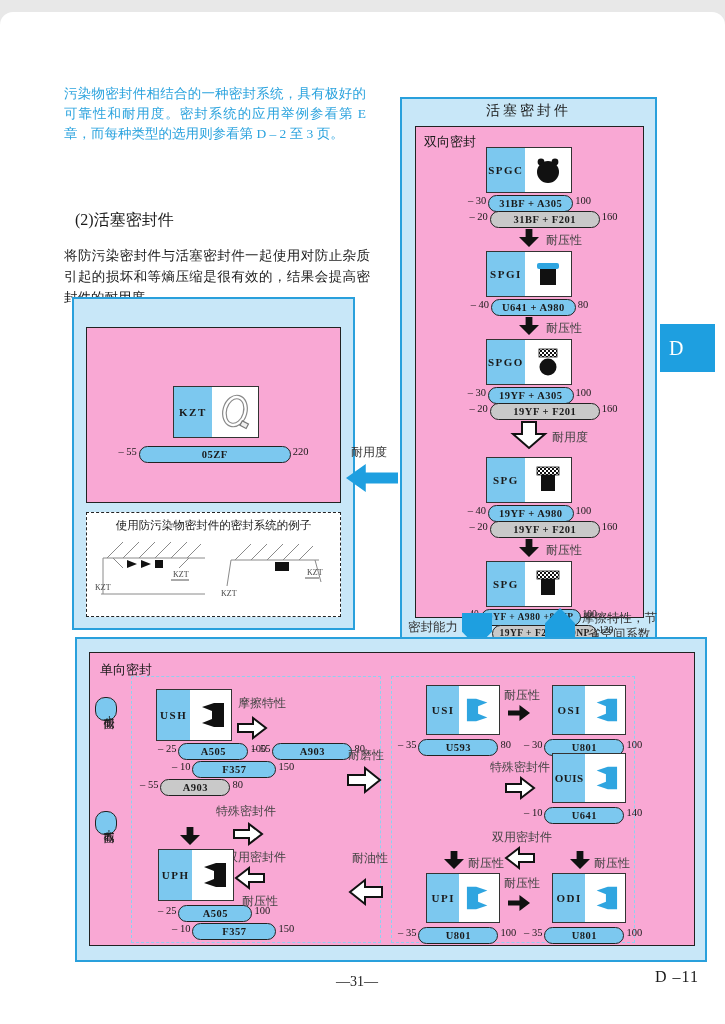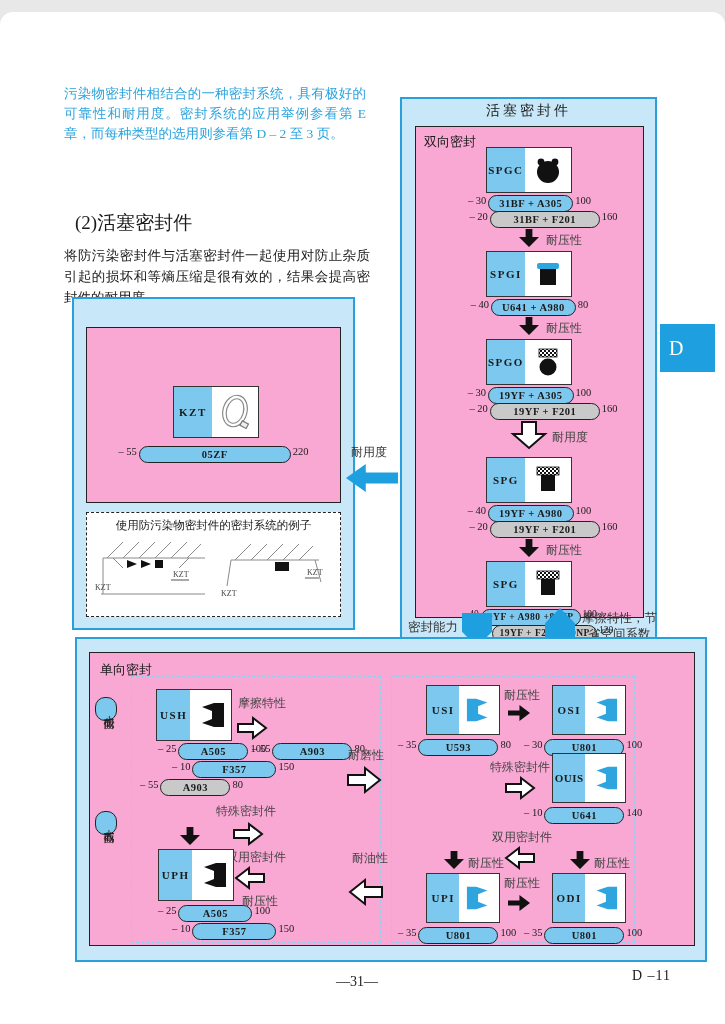--- a/index.html
+++ b/index.html
@@ -3,21 +3,21 @@
 <meta charset="utf-8">
 <style>
   html,body{margin:0;padding:0;background:#e8e8e8;}
   .page{position:relative;width:725px;height:1024px;background:#ffffff;margin:12px auto;
         font-family:"Liberation Serif",serif;color:#1a1a1a;overflow:hidden;border-radius:13px;}
   .abs{position:absolute;}
   .cn{font-family:"Liberation Sans",sans-serif;}
 
   
   .intro{color:#2ba3de;font-size:13.5px;line-height:20px;width:302px;text-align:justify;}
-  .h2{font-size:19px;}
+  .h2{font-size:16px;}
   .body-p{font-size:13.5px;line-height:21px;width:306px;text-align:justify;}
 
   
   .frame{position:absolute;background:#c8e7f8;border:2px solid #29a0dc;box-sizing:border-box;}
   .frame .ftitle{position:absolute;left:0;right:0;top:3px;text-align:center;font-size:14px;letter-spacing:3px;}
   .inner{position:absolute;background:#f9a8d4;border:1.5px solid #222;box-sizing:border-box;}
   .inner-dash{position:absolute;background:#fff;border:1.6px dashed #222;box-sizing:border-box;}
   .dashbox{position:absolute;border:1.6px dashed #8fd0f0;box-sizing:border-box;}
 
   
@@ -441,15 +441,15 @@
         <div class="prow" style="left:132px;top:250px">
           <span class="lo">– 35</span>
           <span class="pill" style="min-width:58px">U801</span>
           <span class="hi">100</span>
         </div>
       </div>
     </div>
   </div>
 
   <div class="abs footer" style="left:336px;top:962px">—31—</div>
-  <div class="abs footer" style="left:632px;top:956px;font-size:14px;letter-spacing:1px">D –11</div>
+  <div class="abs footer" style="left:655px;top:956px;font-size:16px;letter-spacing:1px">D –11</div>
 
 </div>
 
 </body></html>

